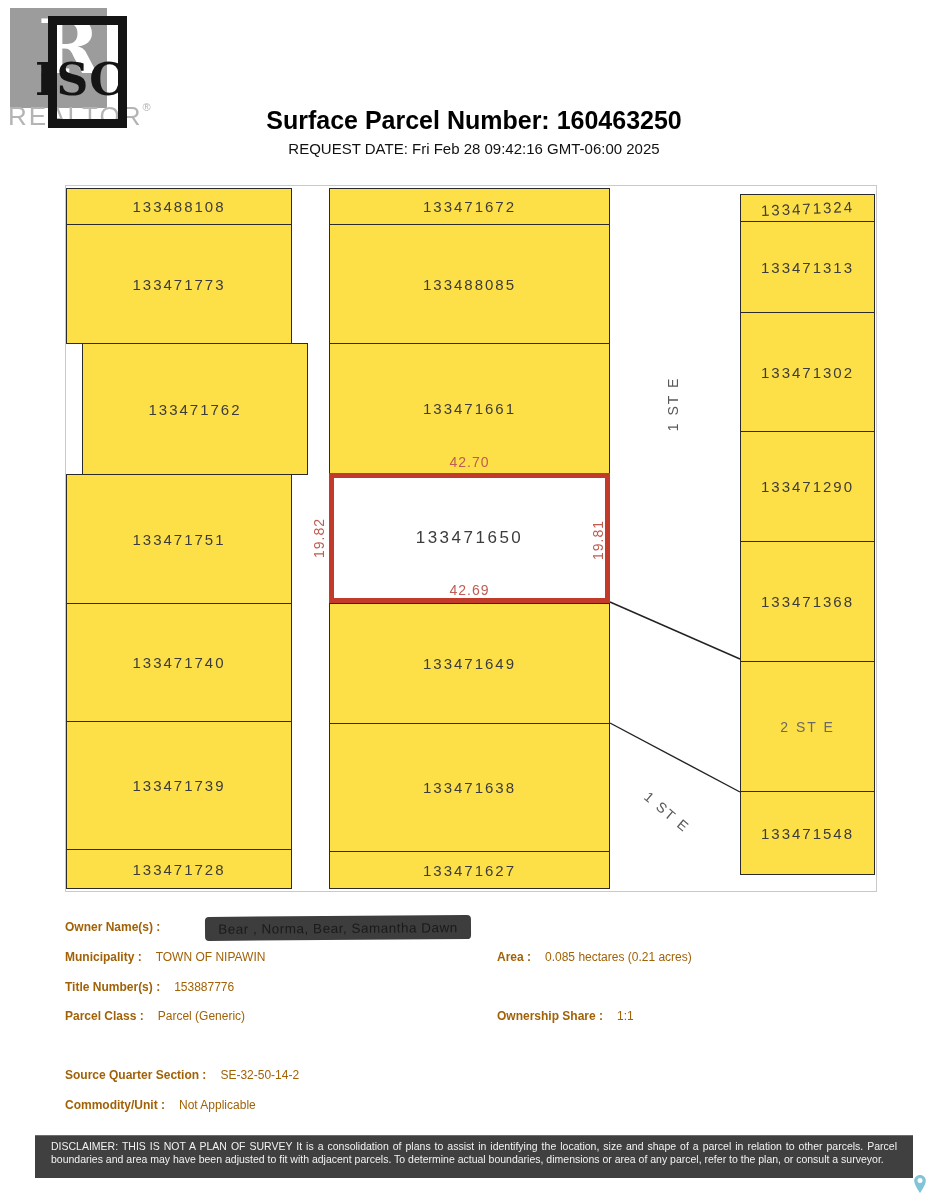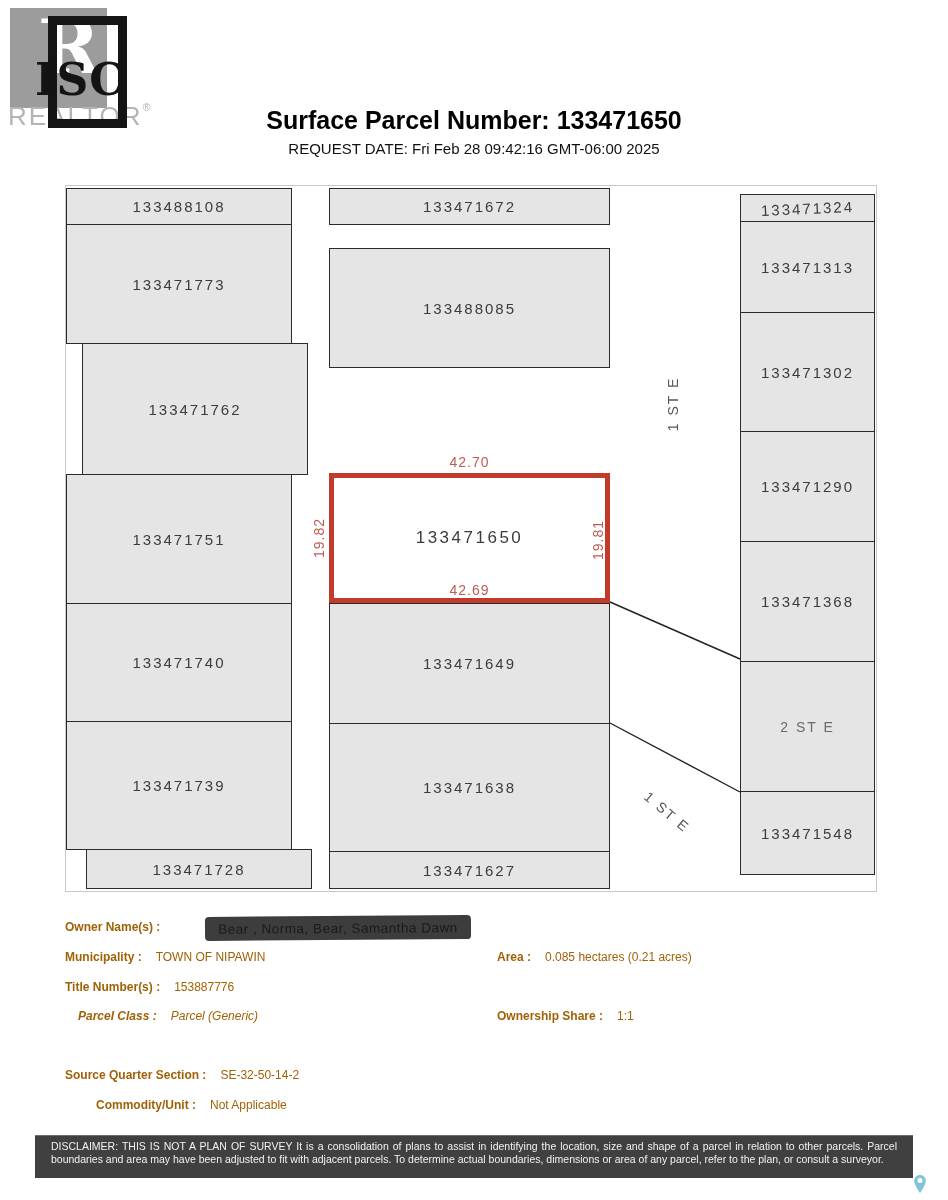--- a/index.html
+++ b/index.html
@@ -21,21 +21,21 @@
 
   
   .title{position:absolute;left:0;top:106px;width:948px;text-align:center;
          font-size:25px;font-weight:bold;color:#000;}
   .reqdate{position:absolute;left:0;top:140px;width:948px;text-align:center;
            font-size:15px;color:#111;}
 
   
   .map{position:absolute;left:65px;top:185px;width:810px;height:705px;
        border:1px solid #c9c9c9;background:#ffffff;}
-  .parcel{position:absolute;border:1px solid #2b2b2b;background:#e5e5e5;
+  .parcel{position:absolute;border:1px solid #2b2b2b;background:#fde047;
           display:flex;align-items:center;justify-content:center;
           font-size:15px;letter-spacing:2px;color:#3c3c3c;box-sizing:border-box;white-space:nowrap;}
   .parcel.street-block{color:#6a6a6a;font-size:14px;letter-spacing:2px;}
   .parcel.tilt span{display:inline-block;transform:rotate(-2.5deg);}
   .sel{position:absolute;left:263px;top:287px;width:281px;height:130px;border:5px solid #c23b2a;
        box-sizing:border-box;background:#ffffff;display:flex;align-items:center;justify-content:center;
        font-size:17px;letter-spacing:2.5px;color:#3c3c3c;z-index:6;}
   .dim{position:absolute;color:#bf5b52;font-size:14px;letter-spacing:1px;z-index:7;white-space:nowrap;}
   .dim.rot{transform:rotate(-90deg);transform-origin:center;}
   .street-label{position:absolute;color:#585858;font-size:14px;letter-spacing:2px;z-index:5;white-space:nowrap;}
@@ -62,21 +62,21 @@
 <div class="page">
 
   <div class="logo">
     <div class="gray-square"></div>
     <div class="r-glyph">R</div>
     <div class="realtor"><span>REALTOR</span><span class="reg">®</span></div>
     <div class="black-frame"></div>
     <div class="isc">ISC</div>
   </div>
 
-  <div class="title">Surface Parcel Number: 133471650</div>
+  <div class="title">Surface Parcel Number: 160463250</div>
   <div class="reqdate">REQUEST DATE: Fri Feb 28 09:42:16 GMT-06:00 2025</div>
 
   <div class="map">
 
     <svg class="overlay" viewBox="0 0 810 705">
       <line x1="544" y1="416" x2="674" y2="473" stroke="#222" stroke-width="1.4"></line>
       <line x1="544" y1="537" x2="674" y2="606" stroke="#222" stroke-width="1.4"></line>
     </svg>
 
     <div class="parcel" style="left:0;top:2px;width:226px;height:37px;">
@@ -90,29 +90,32 @@
       </div>
     <div class="parcel" style="left:0;top:288px;width:226px;height:130px;">
         <span>133471751</span>
       </div>
     <div class="parcel" style="left:0;top:417px;width:226px;height:119px;">
         <span>133471740</span>
       </div>
     <div class="parcel" style="left:0;top:535px;width:226px;height:129px;">
         <span>133471739</span>
       </div>
-    <div class="parcel" style="left:0;top:663px;width:226px;height:40px;margin-left:20px;">
+    <div class="parcel" style="left:0;top:663px;width:226px;height:40px;">
         <span>133471728</span>
       </div>
 
     <div class="parcel" style="left:263px;top:2px;width:281px;height:37px;">
         <span>133471672</span>
       </div>
-    <div class="parcel" style="left:263px;top:38px;width:281px;height:120px;margin-top:24px;">
+    <div class="parcel" style="left:263px;top:38px;width:281px;height:120px;">
         <span>133488085</span>
+      </div>
+    <div class="parcel" style="left:263px;top:157px;width:281px;height:131px;">
+        <span>133471661</span>
       </div>
 
     <div class="sel">
         <span>133471650</span>
       </div>
     <div class="dim" style="left:263px;top:268px;width:281px;text-align:center;">42.70</div>
     <div class="dim" style="left:263px;top:396px;width:281px;text-align:center;">42.69</div>
     <div class="dim rot" style="left:231px;top:344px;width:44px;text-align:center;">19.82</div>
     <div class="dim rot" style="left:510px;top:346px;width:44px;text-align:center;">19.81</div>
 
@@ -166,34 +169,34 @@
   <div class="drow" style="left:497px;top:950px;">
     <span class="lbl">Area :</span>
       <span>0.085 hectares (0.21 acres)</span>
   </div>
 
   <div class="drow" style="left:65px;top:980px;">
     <span class="lbl">Title Number(s) :</span>
       <span>153887776</span>
   </div>
 
-  <div class="drow" style="left:78px;top:1009px;font-style:italic;">
+  <div class="drow" style="left:65px;top:1009px;">
     <span class="lbl">Parcel Class :</span>
       <span>Parcel (Generic)</span>
   </div>
   <div class="drow" style="left:497px;top:1009px;">
     <span class="lbl">Ownership Share :</span>
       <span>1:1</span>
   </div>
 
   <div class="drow" style="left:65px;top:1068px;">
     <span class="lbl">Source Quarter Section :</span>
       <span>SE-32-50-14-2</span>
   </div>
-  <div class="drow" style="left:65px;top:1098px;margin-left:31px;">
+  <div class="drow" style="left:65px;top:1098px;">
     <span class="lbl">Commodity/Unit :</span>
       <span>Not Applicable</span>
   </div>
 
   <div class="disclaimer">DISCLAIMER: THIS IS NOT A PLAN OF SURVEY It is a consolidation of plans to assist in identifying the location, size and shape of a parcel in relation to other parcels.  Parcel boundaries and area may have been adjusted to fit with adjacent parcels. To determine actual boundaries, dimensions or area of any parcel, refer to the plan, or consult a surveyor.</div>
 
   <svg class="pin" viewBox="0 0 16 20">
     <path d="M8 1 C4.7 1 2.2 3.5 2.2 6.7 C2.2 10.8 8 19 8 19 C8 19 13.8 10.8 13.8 6.7 C13.8 3.5 11.3 1 8 1 Z" fill="#7fc4d8"></path>
     <circle cx="8" cy="6.6" r="2.5" fill="#ffffff"></circle>
   </svg>

